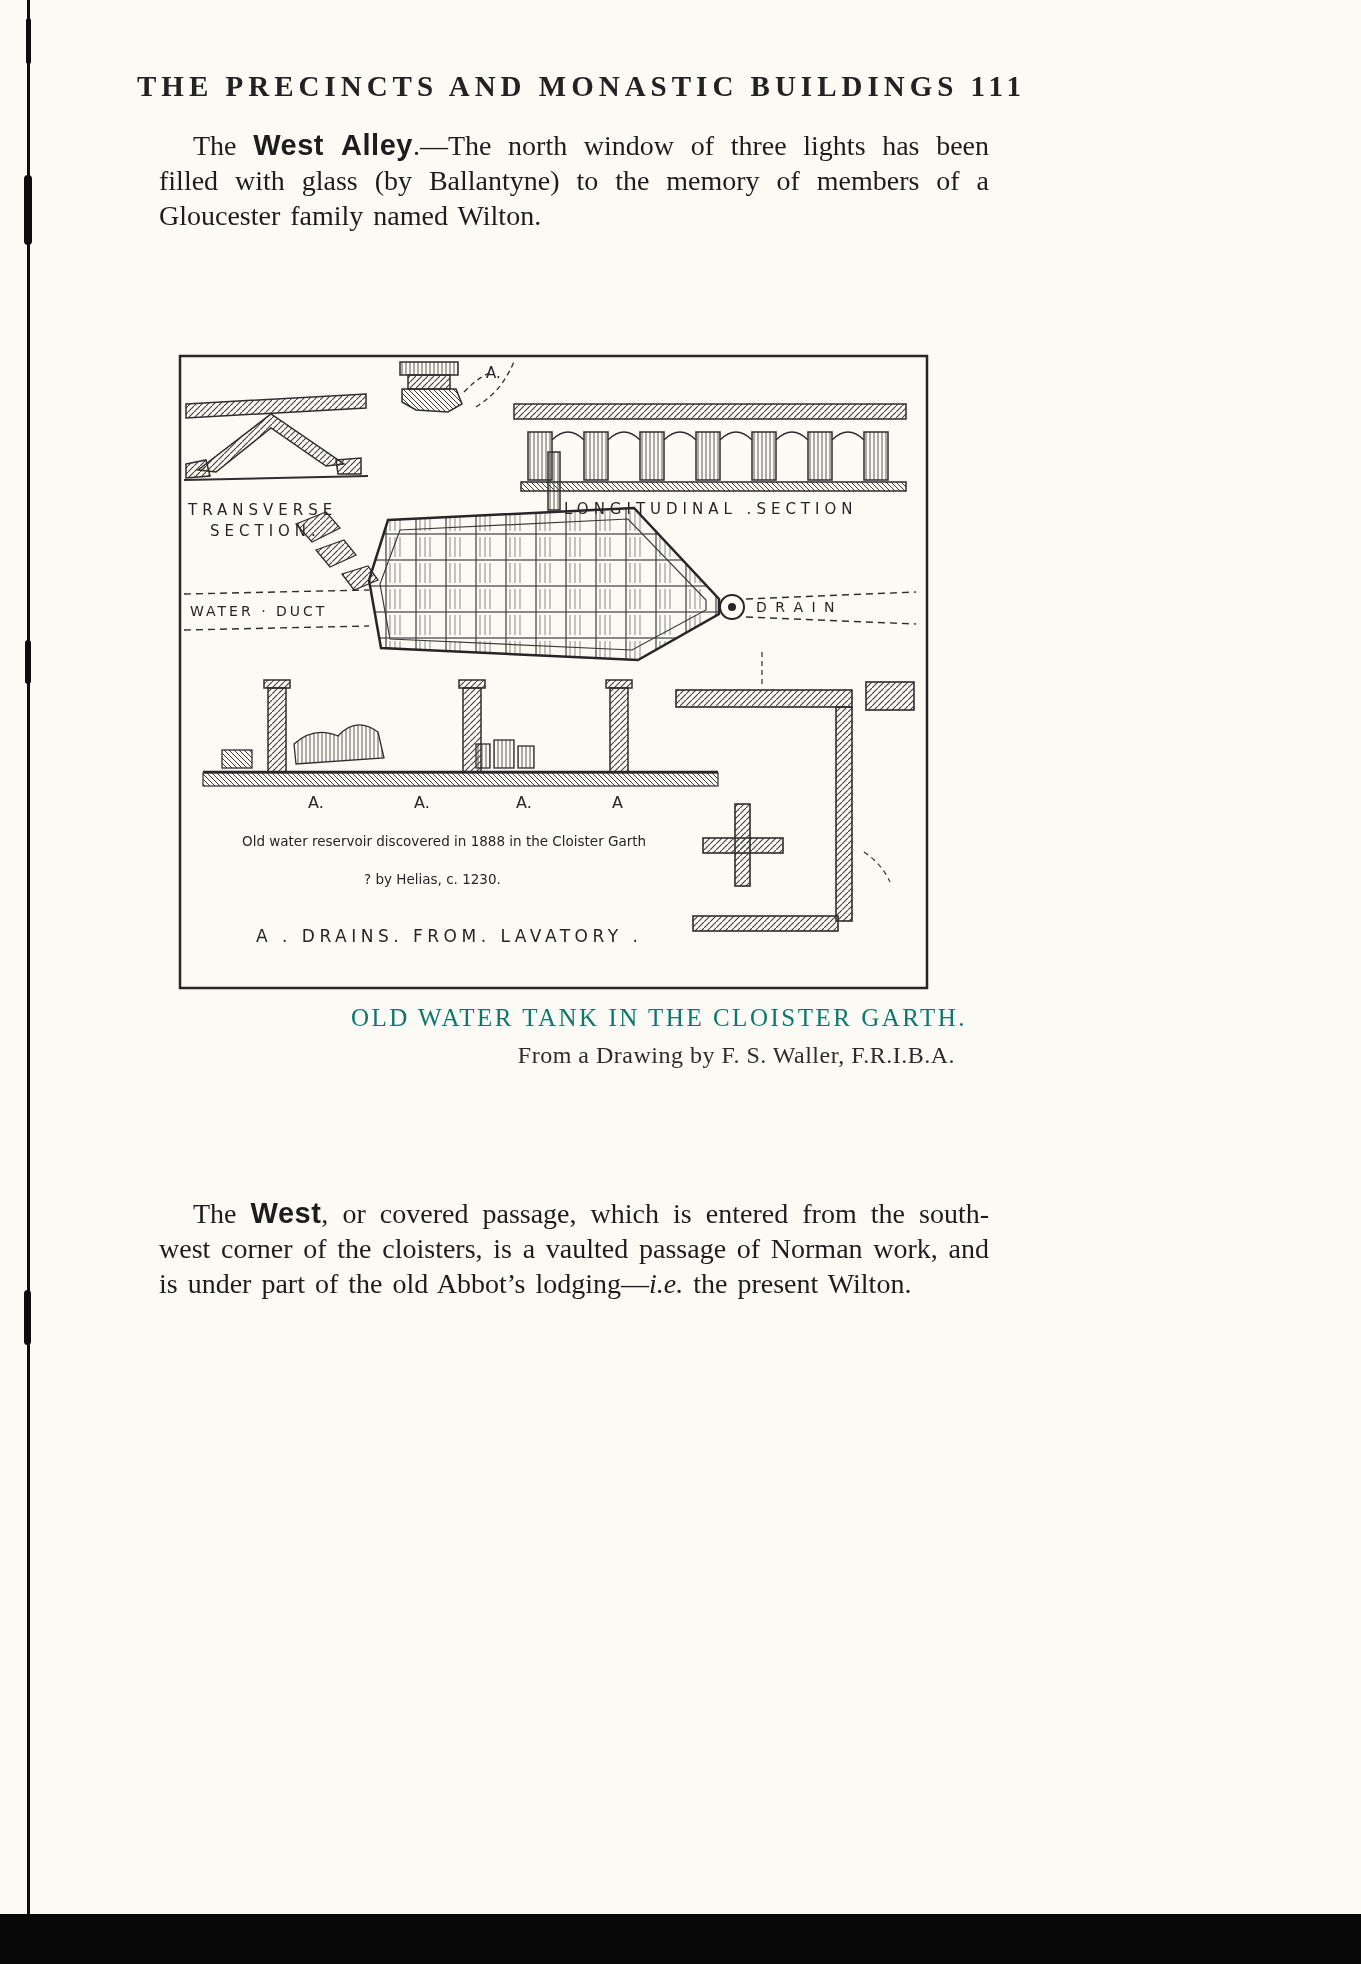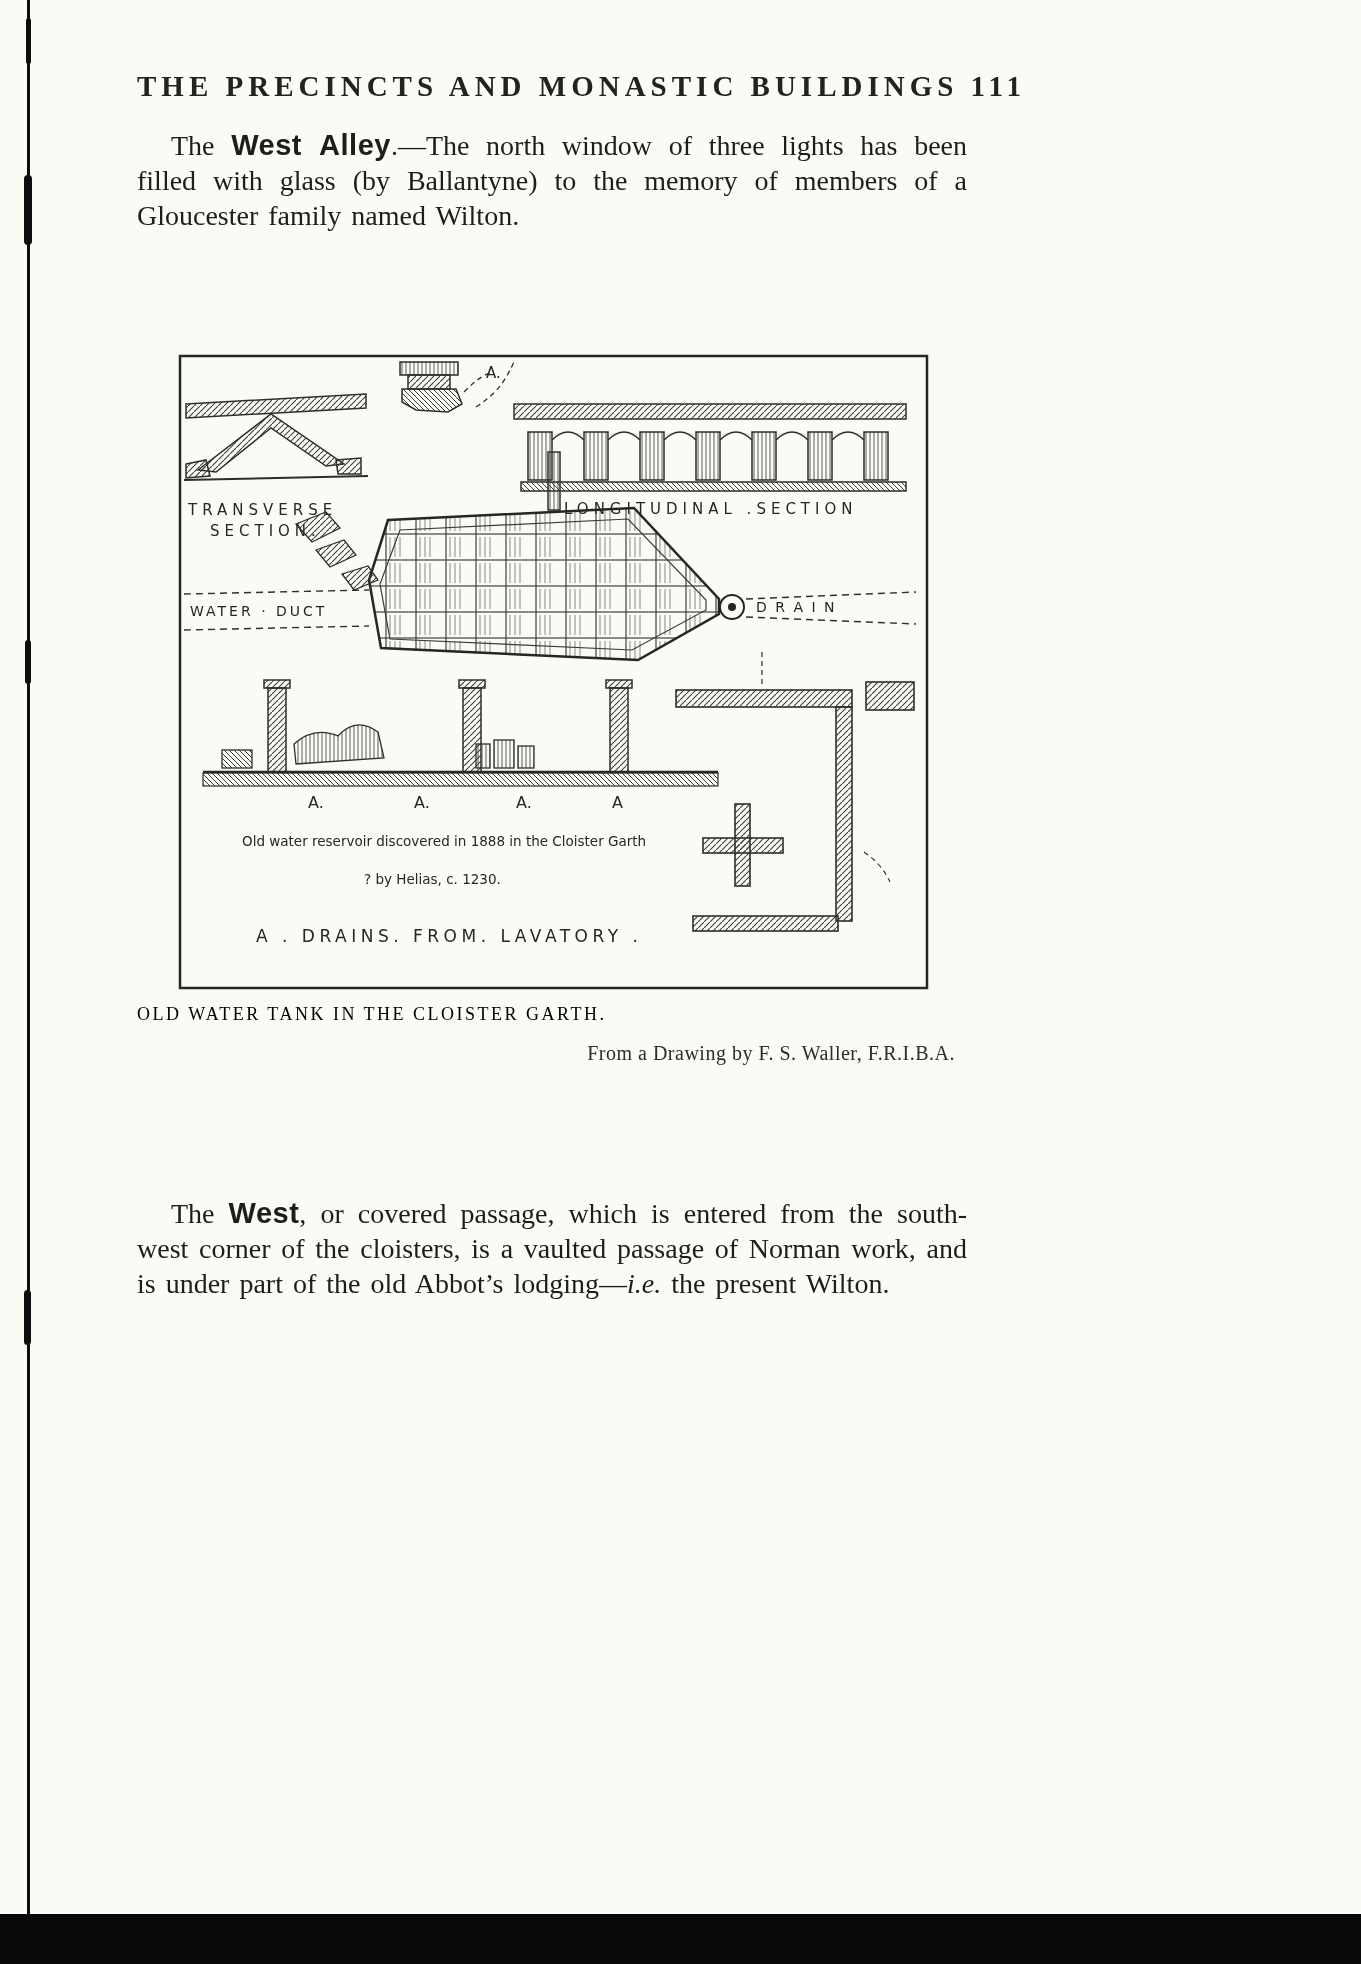--- a/index.html
+++ b/index.html
@@ -29,37 +29,37 @@
     position: absolute; top: 70px; left: 137px; width: 828px;
     text-align: center; font-size: 29px; letter-spacing: 5px;
     white-space: nowrap; color: #222; font-weight: bold;
   }
 
   .para {
     position: absolute; left: 137px; width: 830px; margin: 0;
     font-size: 28px; line-height: 35px; text-align: justify;
     word-spacing: 3px; color: #1d1d1d;
   }
-  .para.indent { text-indent: 34px; }
+  .para.indent { text-indent: 34px; margin-left: 22px; }
 
   .display-bold {
     font-family: "Liberation Sans", sans-serif;
     font-weight: 700; font-size: 29px; letter-spacing: 0.5px;
   }
   .it { font-style: italic; }
 
   .fig { position: absolute; top: 352px; left: 176px; width: 755px; height: 640px; }
 
   .cap-title {
     position: absolute; top: 1004px; left: 137px; width: 830px;
-    text-align: left; font-size: 18px; letter-spacing: 2.5px; color: #000000;
+    text-align: right; font-size: 25px; letter-spacing: 2.5px; color: #0f766e;
   }
   .cap-credit {
     position: absolute; top: 1042px; left: 137px; width: 818px;
-    text-align: right; font-size: 20px; letter-spacing: 0.5px; color: #2c2c2c;
+    text-align: right; font-size: 24px; letter-spacing: 0.5px; color: #2c2c2c;
   }
 
   svg text {
     font-family: "DejaVu Sans", sans-serif;
     fill: #262626;
   }
 </style>
 </head>
 <body>
 

